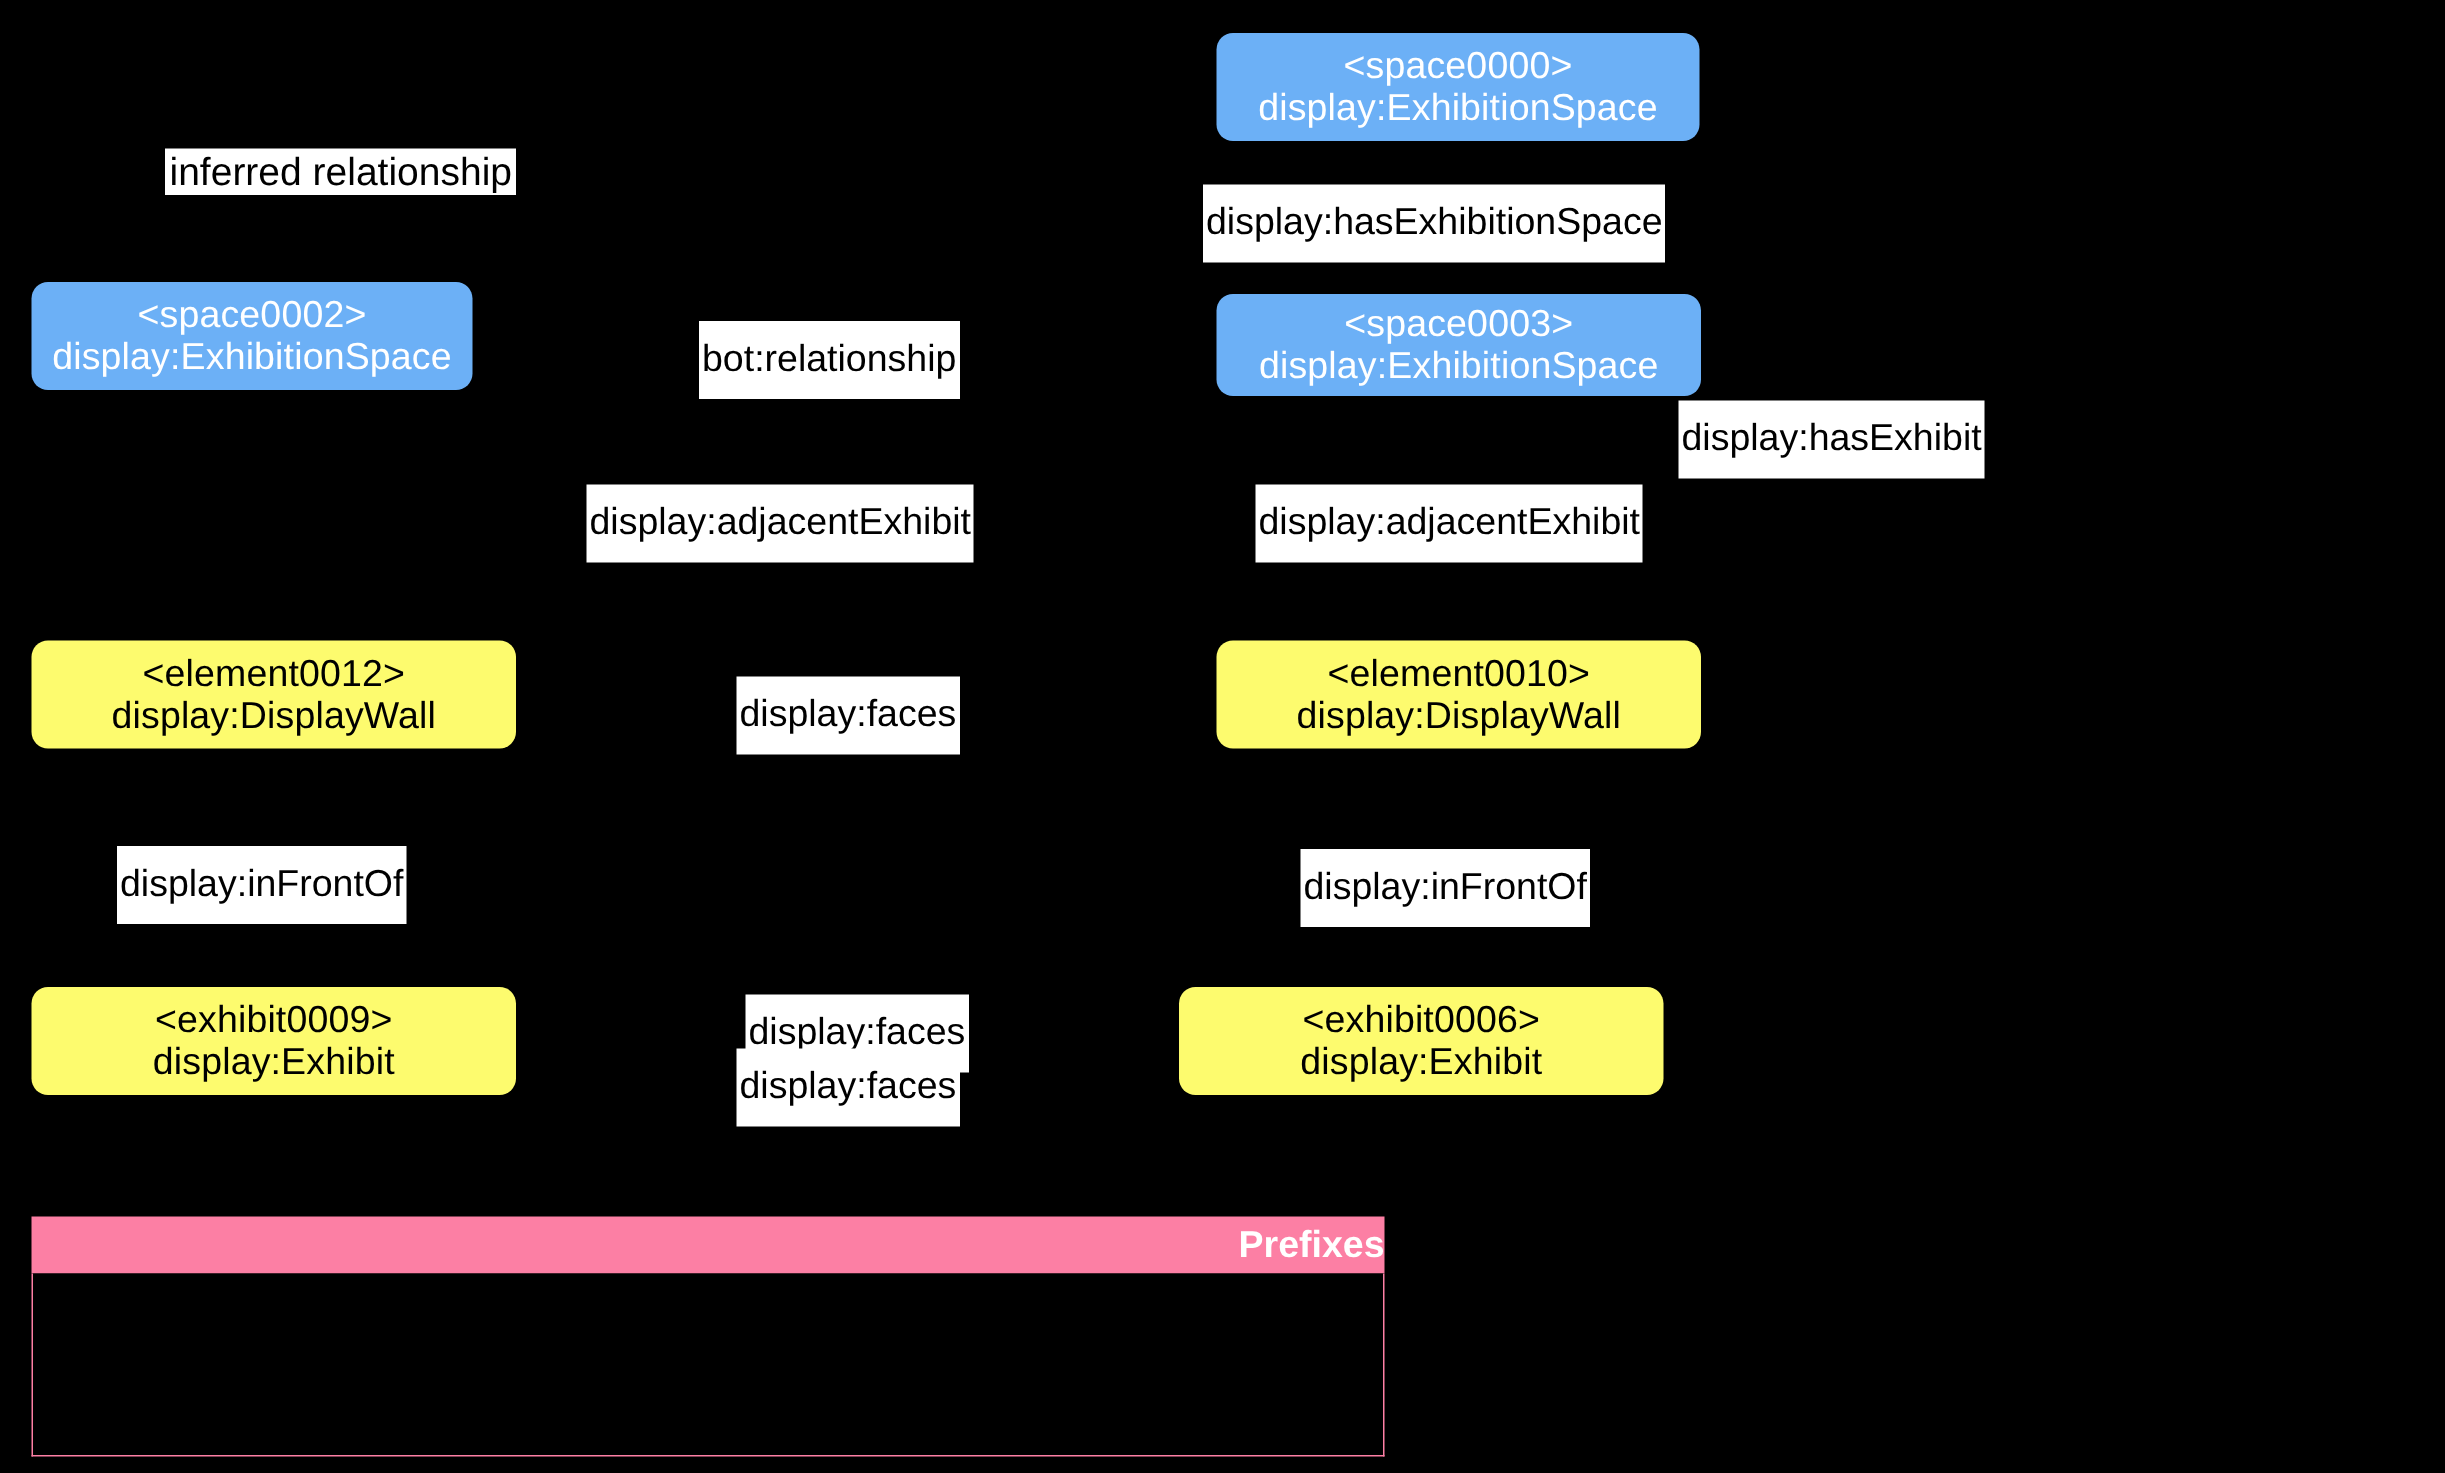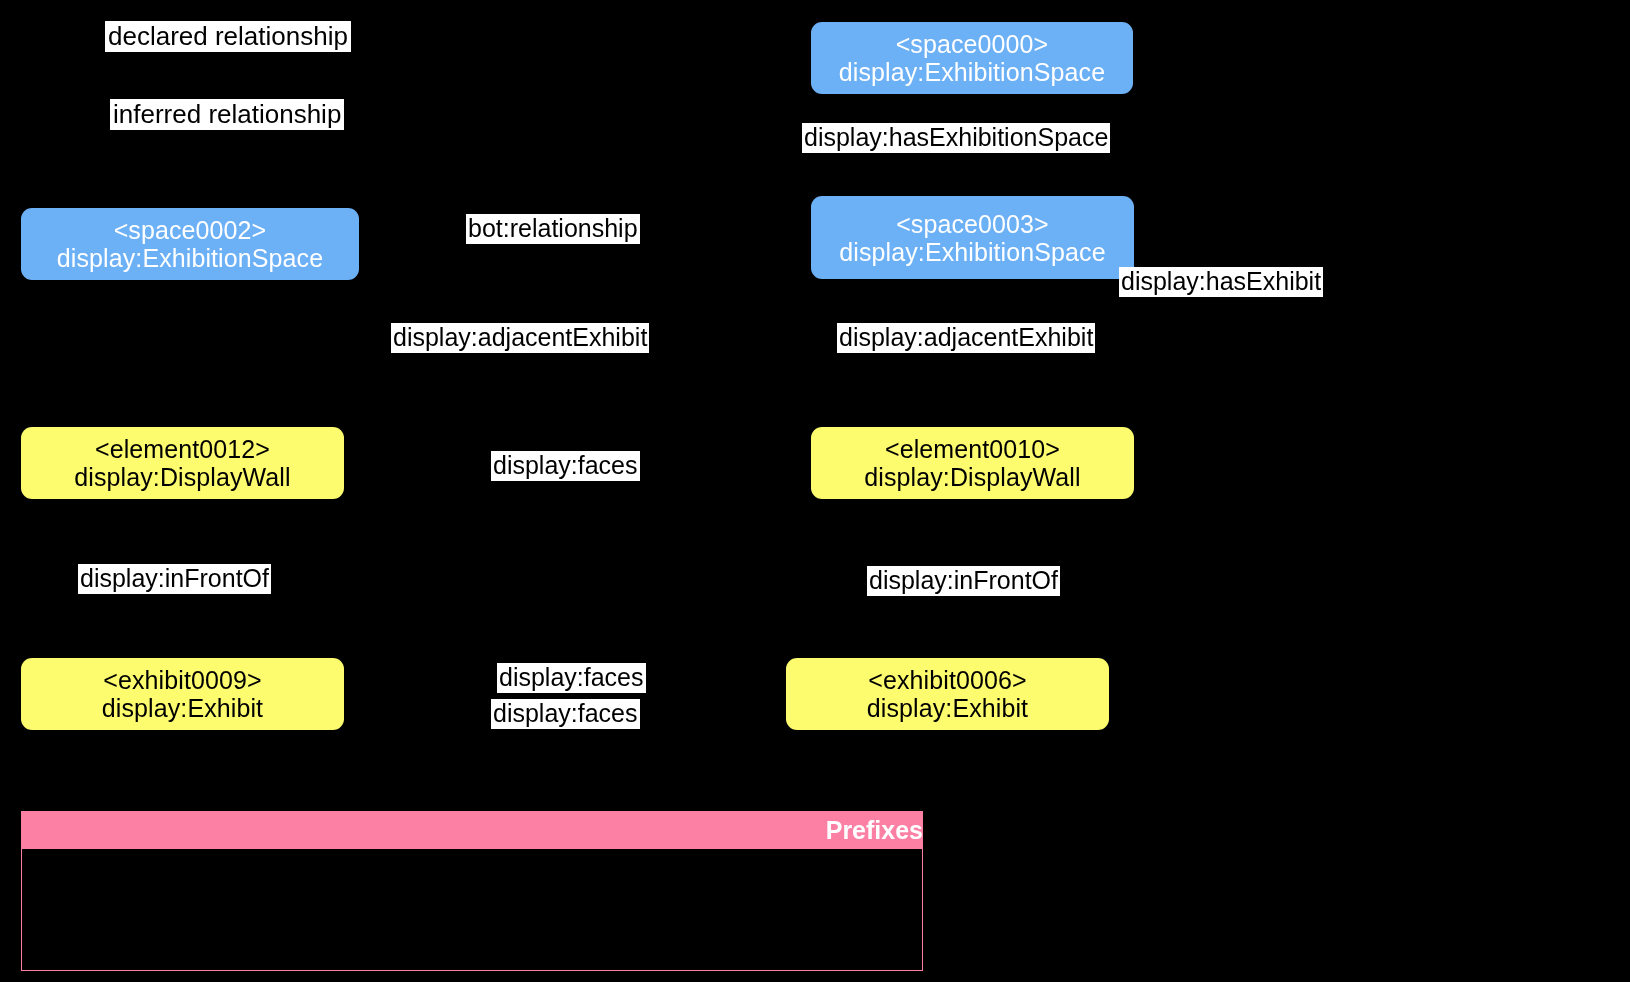--- a/index.html
+++ b/index.html
@@ -42,21 +42,21 @@
   .node-element {
     background: #FDFB6E;
     color: #000000;
   }
   .edge-label {
     position: absolute;
     background: #FFFFFF;
     color: #000000;
     font-size: 25px;
     line-height: 1.18;
-    padding: 0px 2px;
+    padding: 11px 2px;
     white-space: nowrap;
     box-sizing: border-box;
   }
   .legend-label {
     position: absolute;
     background: #FFFFFF;
     color: #000000;
     font-size: 26px;
     line-height: 1.2;
     padding: 0px 3px;
@@ -104,34 +104,33 @@
   }
 </style>
 </head>
 <body>
 
 <div id="canvas">
 
   <div class="legend-line solid" style="left:20px; top:36px; width:80px;"></div>
   <div class="legend-line dashed" style="left:20px; top:114px; width:80px;"></div>
 
-  <div class="legend-label" style="left:105px; top:21px;">declared relationship</div>
   <div class="legend-label" style="left:110px; top:99px;">inferred relationship</div>
 
   <div class="node node-space" style="left:811px; top:22px; width:322px; height:72px;">
     <span class="l1">&lt;space0000&gt;</span>
     <span class="l2">display:ExhibitionSpace</span>
   </div>
 
-  <div class="node node-space" style="left:21px; top:208px; width:338px; height:72px;">
+  <div class="node node-space" style="left:21px; top:188px; width:294px; height:72px;">
     <span class="l1">&lt;space0002&gt;</span>
     <span class="l2">display:ExhibitionSpace</span>
   </div>
 
-  <div class="node node-space" style="left:811px; top:196px; width:323px; height:83px;">
+  <div class="node node-space" style="left:811px; top:196px; width:323px; height:68px;">
     <span class="l1">&lt;space0003&gt;</span>
     <span class="l2">display:ExhibitionSpace</span>
   </div>
 
   <div class="node node-element" style="left:21px; top:427px; width:323px; height:72px;">
     <span class="l1">&lt;element0012&gt;</span>
     <span class="l2">display:DisplayWall</span>
   </div>
 
   <div class="node node-element" style="left:811px; top:427px; width:323px; height:72px;">

